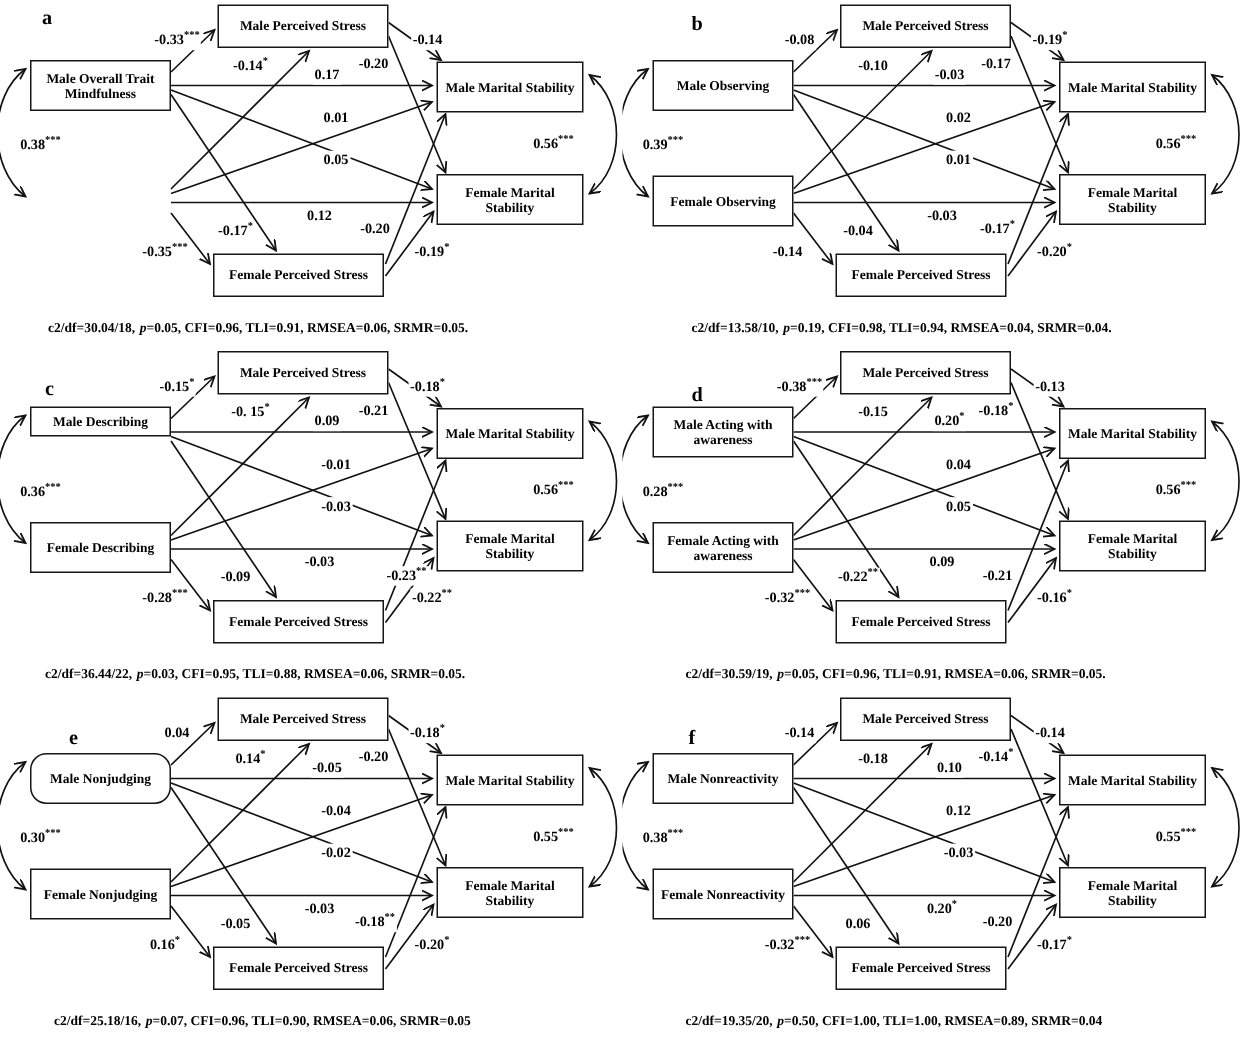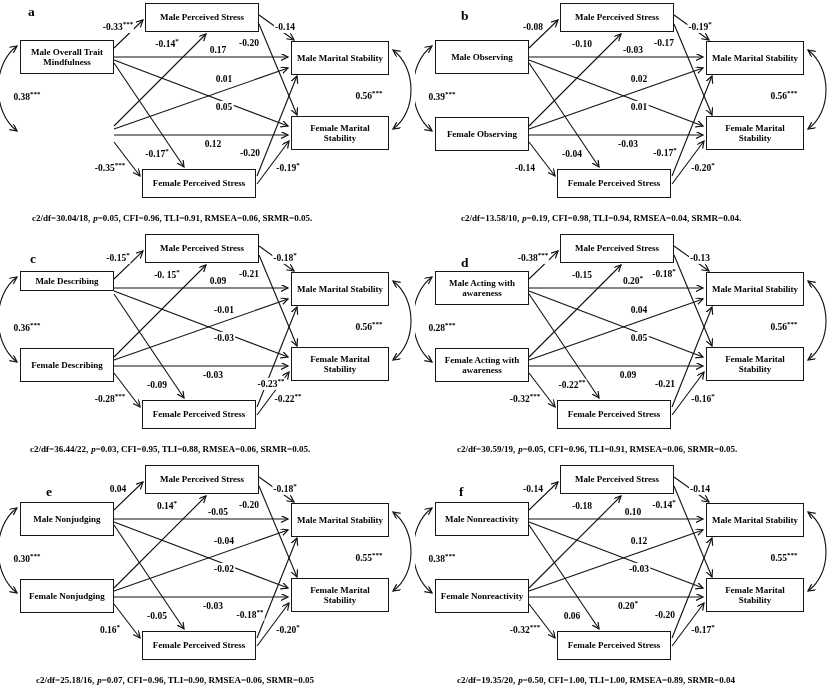--- a/index.html
+++ b/index.html
@@ -216,21 +216,21 @@
         <line x1="114" y1="135" x2="288" y2="135" stroke="#111" stroke-width="1.1" marker-end="url(#ah4)"></line>
         <line x1="114" y1="142" x2="140" y2="176" stroke="#111" stroke-width="1.1" marker-end="url(#ah4)"></line>
         <line x1="259" y1="15" x2="294" y2="40" stroke="#111" stroke-width="1.1" marker-end="url(#ah4)"></line>
         <line x1="259" y1="24" x2="297" y2="115" stroke="#111" stroke-width="1.1" marker-end="url(#ah4)"></line>
         <line x1="257" y1="176" x2="297" y2="76" stroke="#111" stroke-width="1.1" marker-end="url(#ah4)"></line>
         <line x1="257" y1="184" x2="289" y2="141" stroke="#111" stroke-width="1.1" marker-end="url(#ah4)"></line>
         <path d="M 17 46 C -8 64, -8 112, 17 131" fill="none" stroke="#111" stroke-width="1.1" marker-start="url(#ah4)" marker-end="url(#ah4)"></path>
         <path d="M 393 50 C 417 68, 417 112, 393 129" fill="none" stroke="#111" stroke-width="1.1" marker-start="url(#ah4)" marker-end="url(#ah4)"></path>
       </svg>
       <div class="letter" style="left: 46px; top: 22px;">e</div>
-      <div class="pbox" style="left: 20px; top: 40px; width: 94px; height: 34px;">Male Nonjudging</div>
+      <div class="pbox" style="left: 20px; top: 40px; width: 94px; height: 34px; border-radius: 11px;">Male Nonjudging</div>
       <div class="pbox" style="left: 20px; top: 117px; width: 94px; height: 34px;">Female Nonjudging</div>
       <div class="pbox" style="left: 145px; top: 3px; width: 114px; height: 29px;">Male Perceived Stress</div>
       <div class="pbox" style="left: 142px; top: 169px; width: 114px; height: 29px;">Female Perceived Stress</div>
       <div class="pbox" style="left: 291px; top: 41px; width: 98px; height: 34px;">Male Marital Stability</div>
       <div class="pbox" style="left: 291px; top: 116px; width: 98px; height: 34px;">Female Marital Stability</div>
       <div class="coef" style="left: 118px; top: 27px;"><span>0.04</span><sup></sup></div>
       <div class="coef" style="left: 167px; top: 44px;"><span>0.14</span><sup>*</sup></div>
       <div class="coef" style="left: 218px; top: 50px;"><span>-0.05</span><sup></sup></div>
       <div class="coef" style="left: 224px; top: 79px;"><span>-0.04</span><sup></sup></div>
       <div class="coef" style="left: 224px; top: 107px;"><span>-0.02</span><sup></sup></div>

